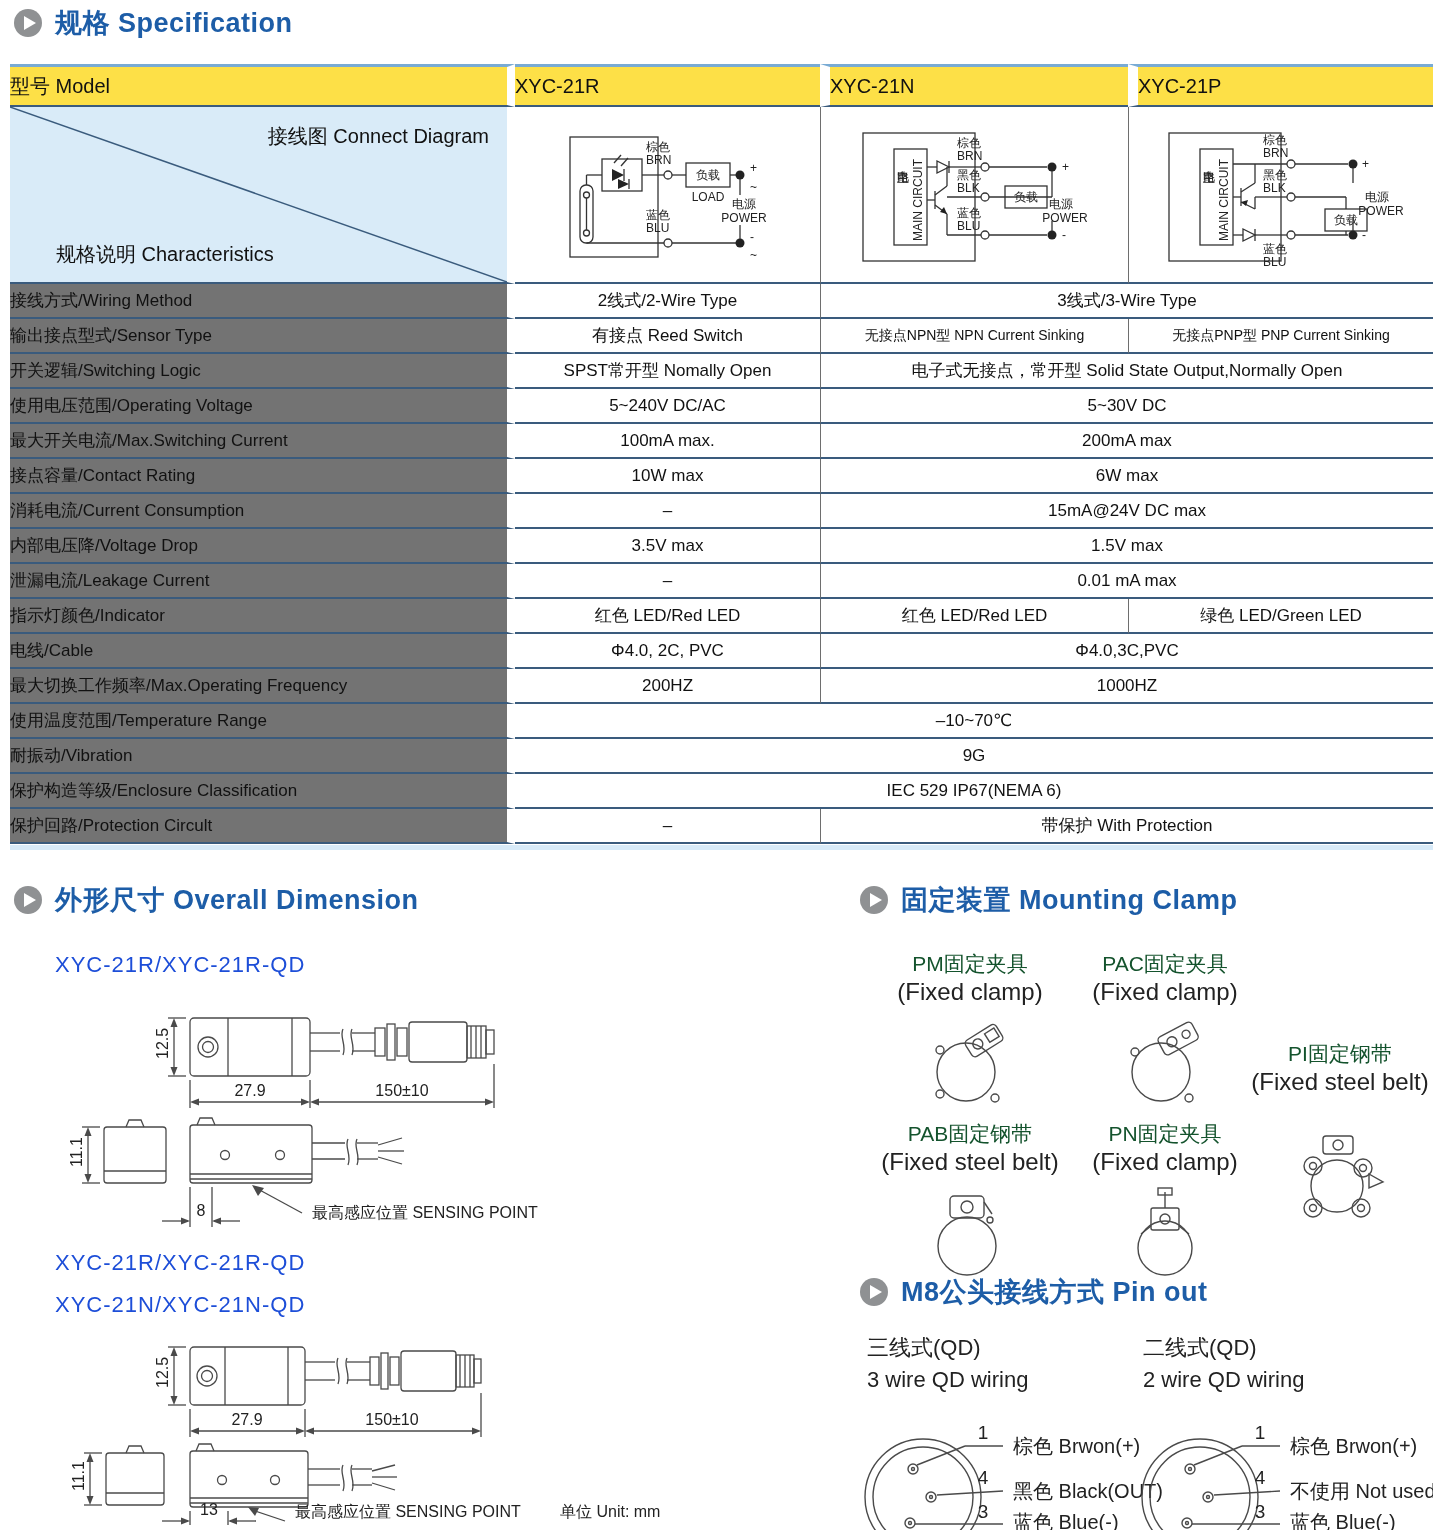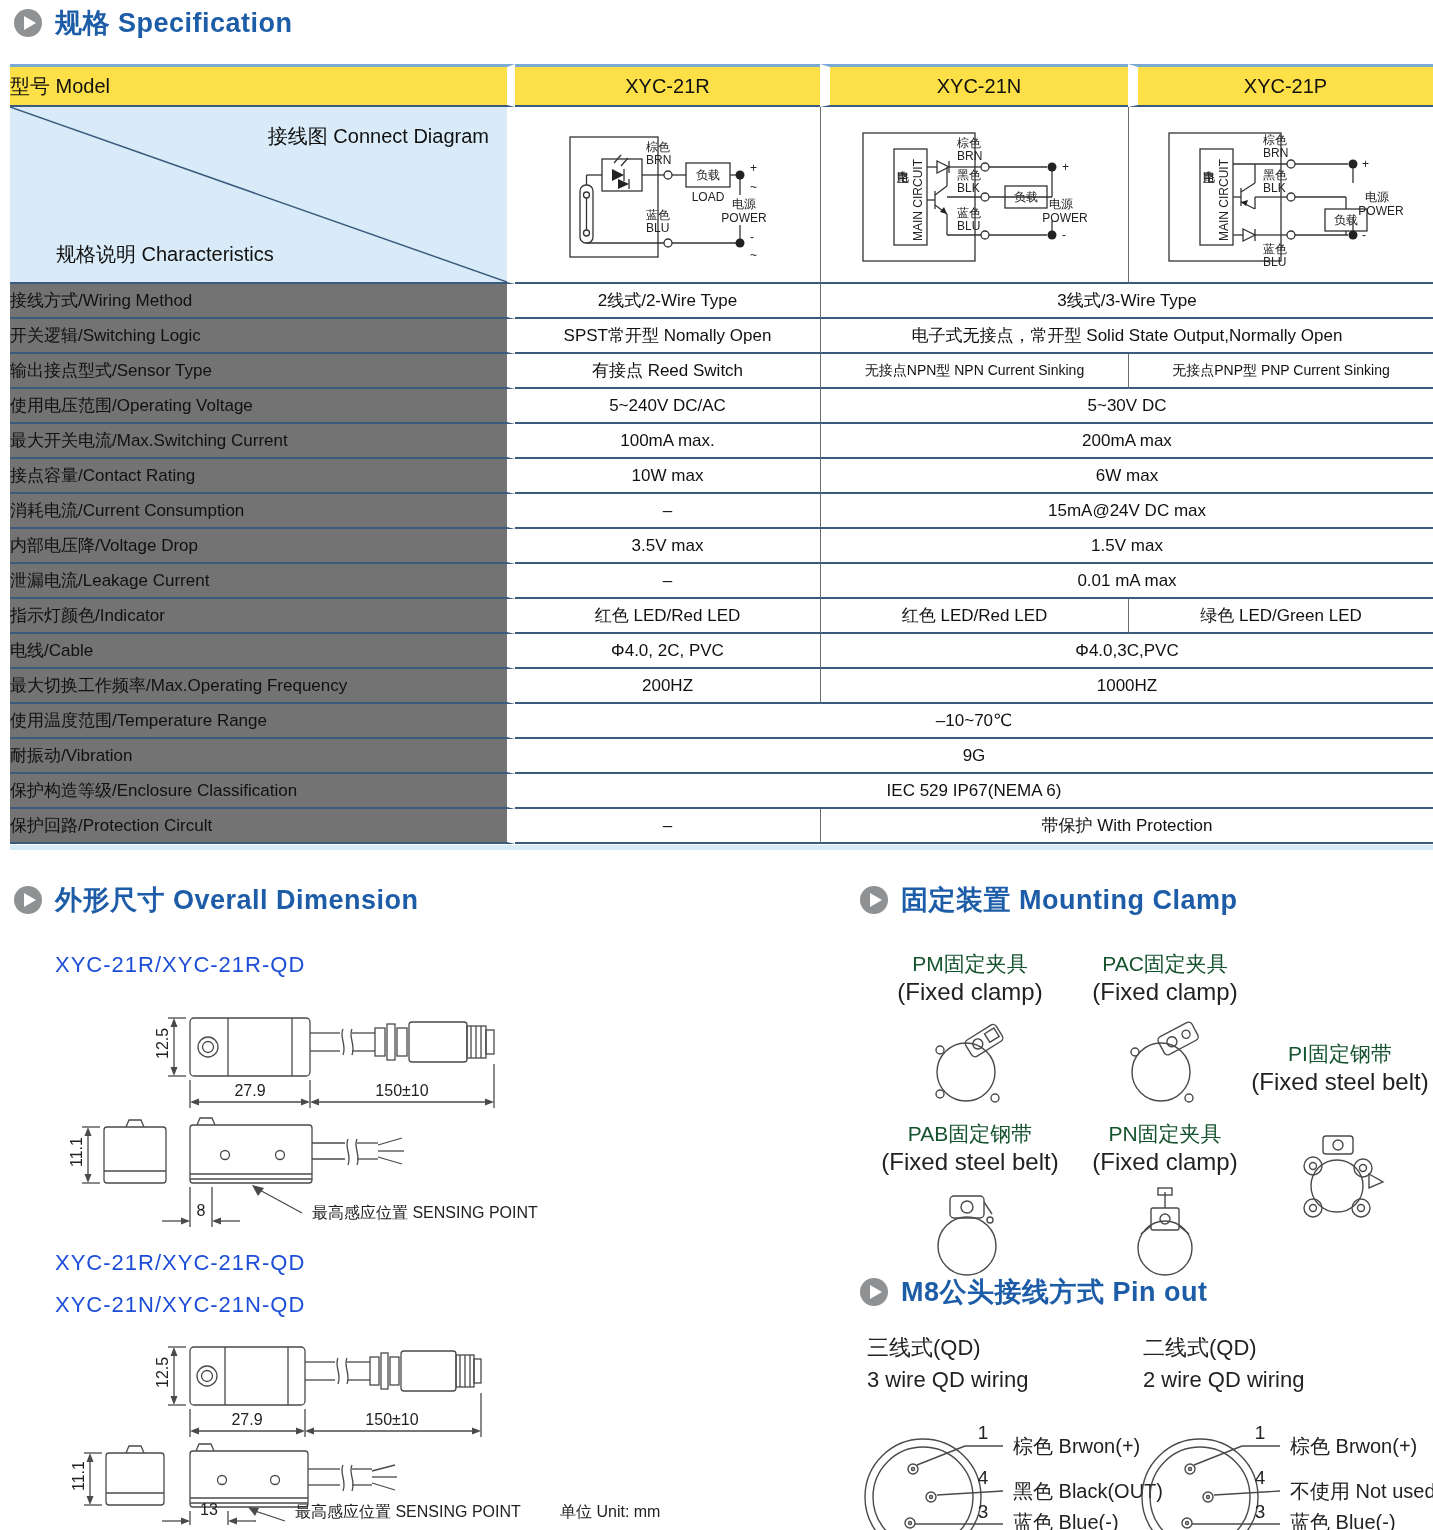--- a/index.html
+++ b/index.html
@@ -13,21 +13,21 @@
   .section-title { font-size:27px; font-weight:bold; color:#1d5da7; letter-spacing:0.5px; white-space:nowrap; }
 
   
   table.spec { position:absolute; left:10px; top:64px; width:1423px;
     border-collapse:separate; border-spacing:0; table-layout:fixed; }
   table.spec td { box-sizing:border-box; padding:0; }
   td.lbl { background:#737373; border-right:8px solid #fff; border-bottom:2px solid #3a5b7d;
     font-size:17px; padding-left:46px; text-align:left; }
   tr.hdr td { background:#fde047; height:43px; border-top:3px solid #79abd4; border-bottom:2px solid #3a5b7d; }
   tr.hdr td.lbl { font-size:20px; }
-  td.hmod { text-align:center; font-size:20px;margin-left:20px; }
+  td.hmod { font-size:20px;margin-left:20px; }
   td.hgap { border-left:10px solid #fff; }
   td.v { background:#fff; text-align:center; font-size:17px; border-bottom:2px solid #3a5b7d; height:35px; }
   td.vsep { border-left:1px solid #6e6e6e; }
   td.small { font-size:14px; }
   tr.diagrow td { height:177px; }
   td.diagcell { background:#d9ebf8; position:relative; }
   td.circtd { vertical-align:middle; }
   .diag-top { position:absolute; top:16px; right:18px; font-size:20px; }
   .diag-bottom { position:absolute; bottom:14px; left:46px; font-size:20px; }
   .diagline { position:absolute; left:0; top:0; width:100%; height:100%; }
@@ -245,29 +245,29 @@
       </svg>
     </td>
   </tr>
 
   <tr>
     <td class="lbl">接线方式/Wiring Method</td>
     <td class="v">2线式/2-Wire Type</td>
     <td class="v vsep" colspan="2">3线式/3-Wire Type</td>
   </tr>
   <tr>
-    <td class="lbl">开关逻辑/Switching Logic</td>
-    <td class="v">SPST常开型 Nomally Open</td>
-    <td class="v vsep" colspan="2">电子式无接点，常开型 Solid State Output,Normally Open</td>
-  </tr>
-  <tr>
     <td class="lbl">输出接点型式/Sensor Type</td>
     <td class="v">有接点 Reed Switch</td>
     <td class="v vsep small">无接点NPN型 NPN Current Sinking</td>
     <td class="v vsep small">无接点PNP型 PNP Current Sinking</td>
+  </tr>
+  <tr>
+    <td class="lbl">开关逻辑/Switching Logic</td>
+    <td class="v">SPST常开型 Nomally Open</td>
+    <td class="v vsep" colspan="2">电子式无接点，常开型 Solid State Output,Normally Open</td>
   </tr>
   <tr>
     <td class="lbl">使用电压范围/Operating Voltage</td>
     <td class="v">5~240V DC/AC</td>
     <td class="v vsep" colspan="2">5~30V DC</td>
   </tr>
   <tr>
     <td class="lbl">最大开关电流/Max.Switching Current</td>
     <td class="v">100mA max.</td>
     <td class="v vsep" colspan="2">200mA max</td>

